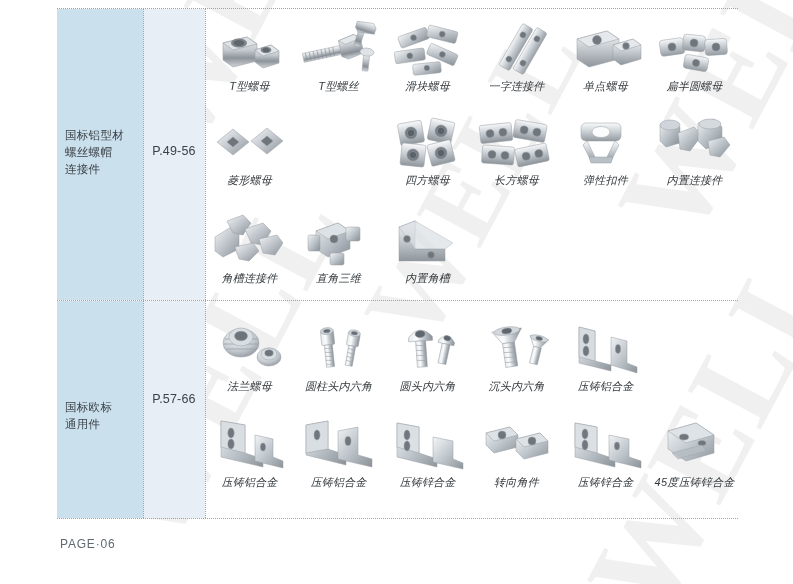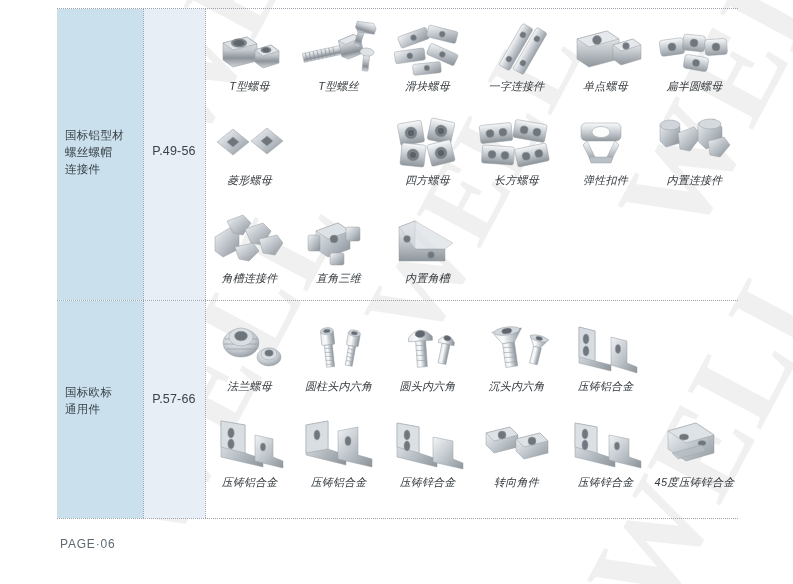--- a/index.html
+++ b/index.html
@@ -100,21 +100,21 @@
     position: absolute;
     left: 8px;
     width: 78px;
     color: #3c4348;
     font-size: 11.5px;
     line-height: 17px;
     letter-spacing: 0.3px;
     text-align: left;
   }
   .sec-1 .cat-text { top: 118px; }
-  .sec-2 .cat-text { top: 83px; }
+  .sec-2 .cat-text { top: 98px; }
   .cat-line { display: block; }
 
   .page-text {
     position: absolute;
     left: 0;
     width: 62px;
     text-align: center;
     color: #3c4348;
     font-size: 12.5px;
     letter-spacing: 0.2px;

